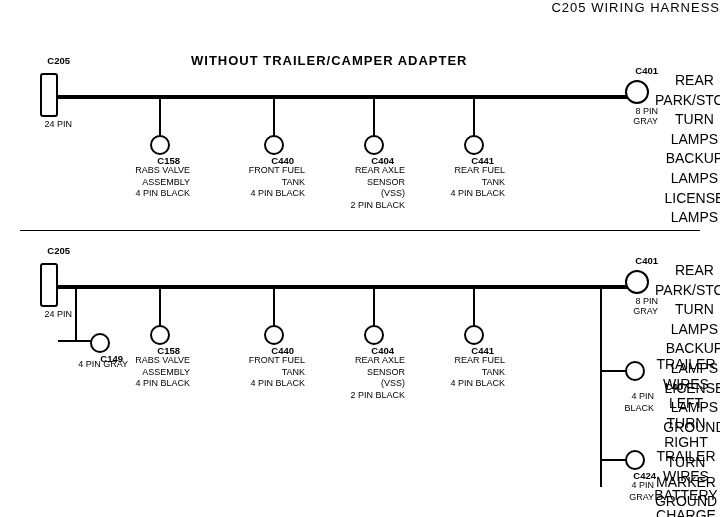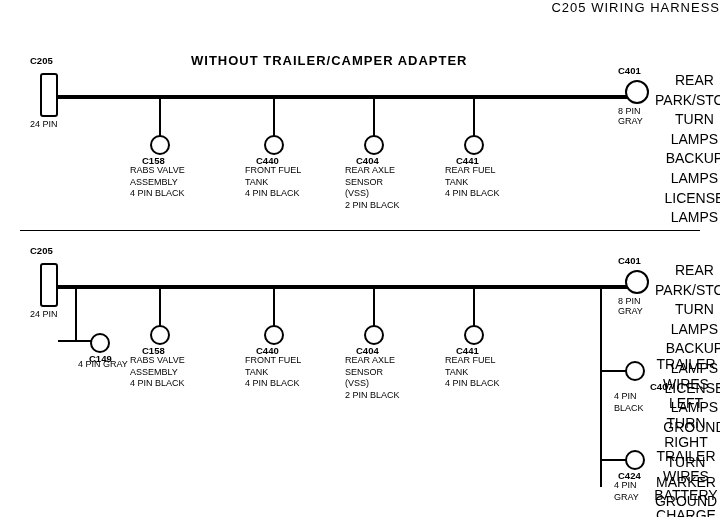--- a/index.html
+++ b/index.html
@@ -51,21 +51,21 @@
       background: #fff;
     }
     .connector-rect {
       position: absolute;
       border: 2px solid #000;
       background: #fff;
       border-radius: 3px;
     }
     .label {
       position: absolute;
-      text-align: left;
+      text-align: right;
       font-size: 9px;
       line-height: 1.3;
       font-weight: normal;
     }
     .label-bold {
       font-weight: bold;
       font-size: 9.5px;
     }
     
     .right-label {

